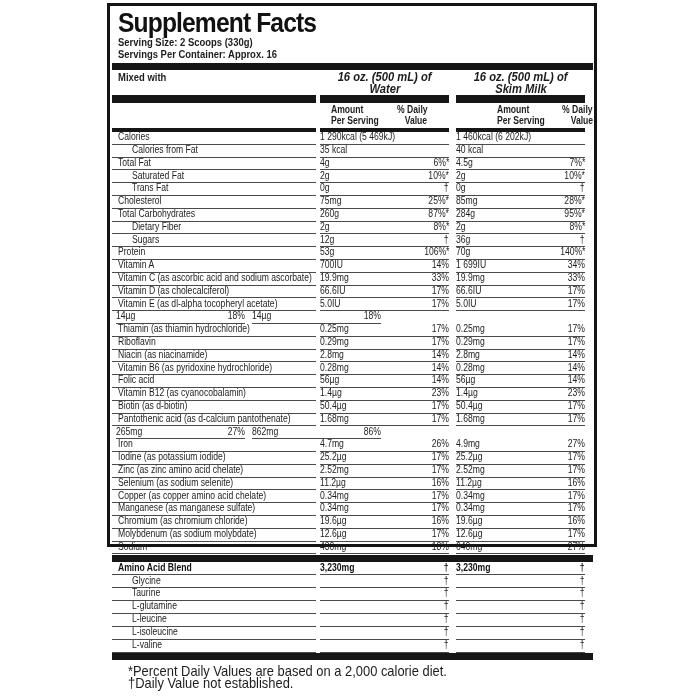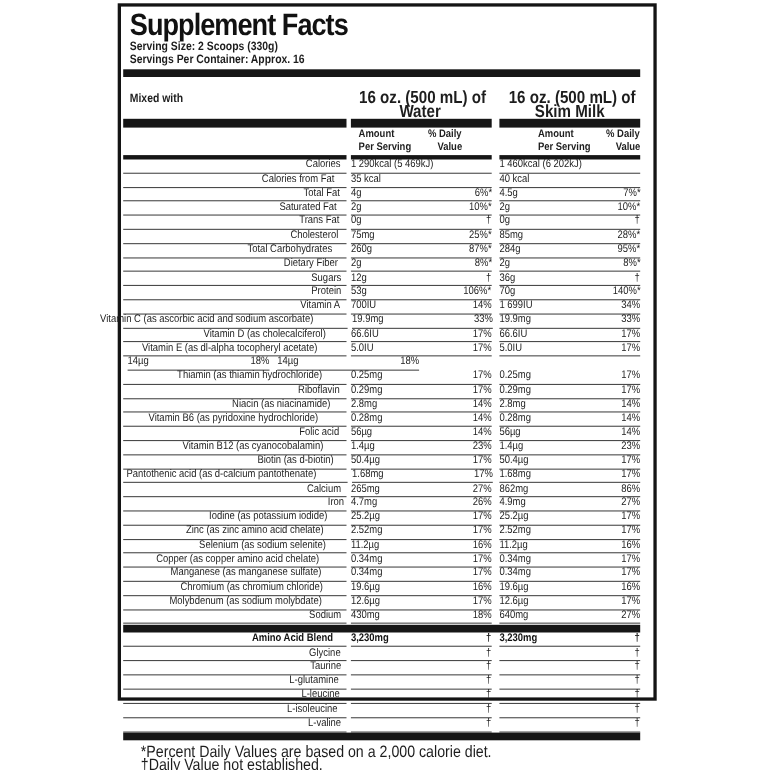--- a/index.html
+++ b/index.html
@@ -1,46 +1,46 @@
 <!DOCTYPE html>
 <html><head>
 <meta charset="utf-8">
 <style>
   html,body{margin:0;padding:0;background:#ffffff;width:700px;height:700px;
     font-family:"Liberation Sans","DejaVu Sans",sans-serif;color:#1d1d1d;}
   .canvas{position:relative;width:700px;height:700px;background:#ffffff;overflow:hidden;}
-  .label-box{box-sizing:border-box;position:absolute;left:107px;top:3px;width:490px;height:634px;
-    border:3px solid #141414;background:#ffffff;padding:0 12px 0 2px;}
+  .label-box{box-sizing:border-box;position:absolute;left:107px;top:3px;width:490px;height:544px;
+    border:3px solid #141414;background:#ffffff;padding:0 1px 0 2px;}
   .cond{display:inline-block;transform:scaleX(0.86);transform-origin:0 50%;white-space:nowrap;}
   .cond.right{transform-origin:100% 50%;}
   .cond.center{transform-origin:50% 50%;}
   .title{margin:3px 0 0 6px;font-size:28px;font-weight:bold;letter-spacing:-1px;line-height:27px;color:#111;}
   .title .cond{transform:scaleX(0.88);}
   .sub{margin-left:6px;font-size:11px;line-height:12px;font-weight:bold;}
   .bar{background:#161616;}
   .bar.full{height:7px;margin-top:3px;}
   .bar.full2{height:7px;margin-top:1px;}
   .seg-row{display:flex;margin-top:0;}
   .seg-row .seg{background:#161616;}
   .w-name{width:204px;}
   .w-col{width:129px;}
   .g1{width:4px;}
   .g2{width:7px;}
-  .mixed-row{display:flex;margin-top:14px;height:24px;}
+  .mixed-row{display:flex;margin-top:1px;height:24px;}
   .mixed-label{width:204px;font-weight:bold;font-size:11px;padding-left:6px;box-sizing:border-box;}
-  .mix-hdr{width:129px;text-align:center;font-weight:bold;font-size:16px;line-height:11.5px;}
+  .mix-hdr{width:129px;text-align:center;font-weight:bold;font-size:13px;line-height:11.5px;font-style:italic;}
   .colhdr-row{display:flex;margin-top:1px;height:23px;gap:32px;}
   .colhdr{width:129px;font-weight:bold;font-size:10px;line-height:11.2px;}
   .ch-line{display:flex;justify-content:space-between;}
   .rows{margin-top:0;}
   .row{display:flex;height:12.8px;}
   .row.amino{height:12.9px;}
   .cell{box-sizing:border-box;border-bottom:1px solid #4a4a4a;display:flex;justify-content:space-between;
     align-items:flex-end;font-size:10px;line-height:10.5px;padding-bottom:1px;}
-  .cell.name{width:204px;padding-left:6px;justify-content:flex-end;}
+  .cell.name{width:204px;padding-left:6px;}
   .cell.name.indent{padding-left:20px;}
   .cell.col{width:129px;}
   .gut{}
   .bold{font-weight:bold;color:#111;}
   .footnotes{margin:5px 0 0 16px;font-size:15px;line-height:12.5px;}
 </style>
 </head>
 <body>
 
 <div class="canvas">
@@ -445,23 +445,20 @@
             <span class="cond">1.68mg</span>
             <span class="cond right">17%</span>
           </div>
           <div class="gut g2"></div>
           <div class="cell col">
             <span class="cond">1.68mg</span>
             <span class="cond right">17%</span>
           </div>
         </div>
         <div class="row">
-          <div class="cell name">
-            <span class="cond">Calcium</span>
-          </div>
           <div class="gut g1"></div>
           <div class="cell col">
             <span class="cond">265mg</span>
             <span class="cond right">27%</span>
           </div>
           <div class="gut g2"></div>
           <div class="cell col">
             <span class="cond">862mg</span>
             <span class="cond right">86%</span>
           </div>

